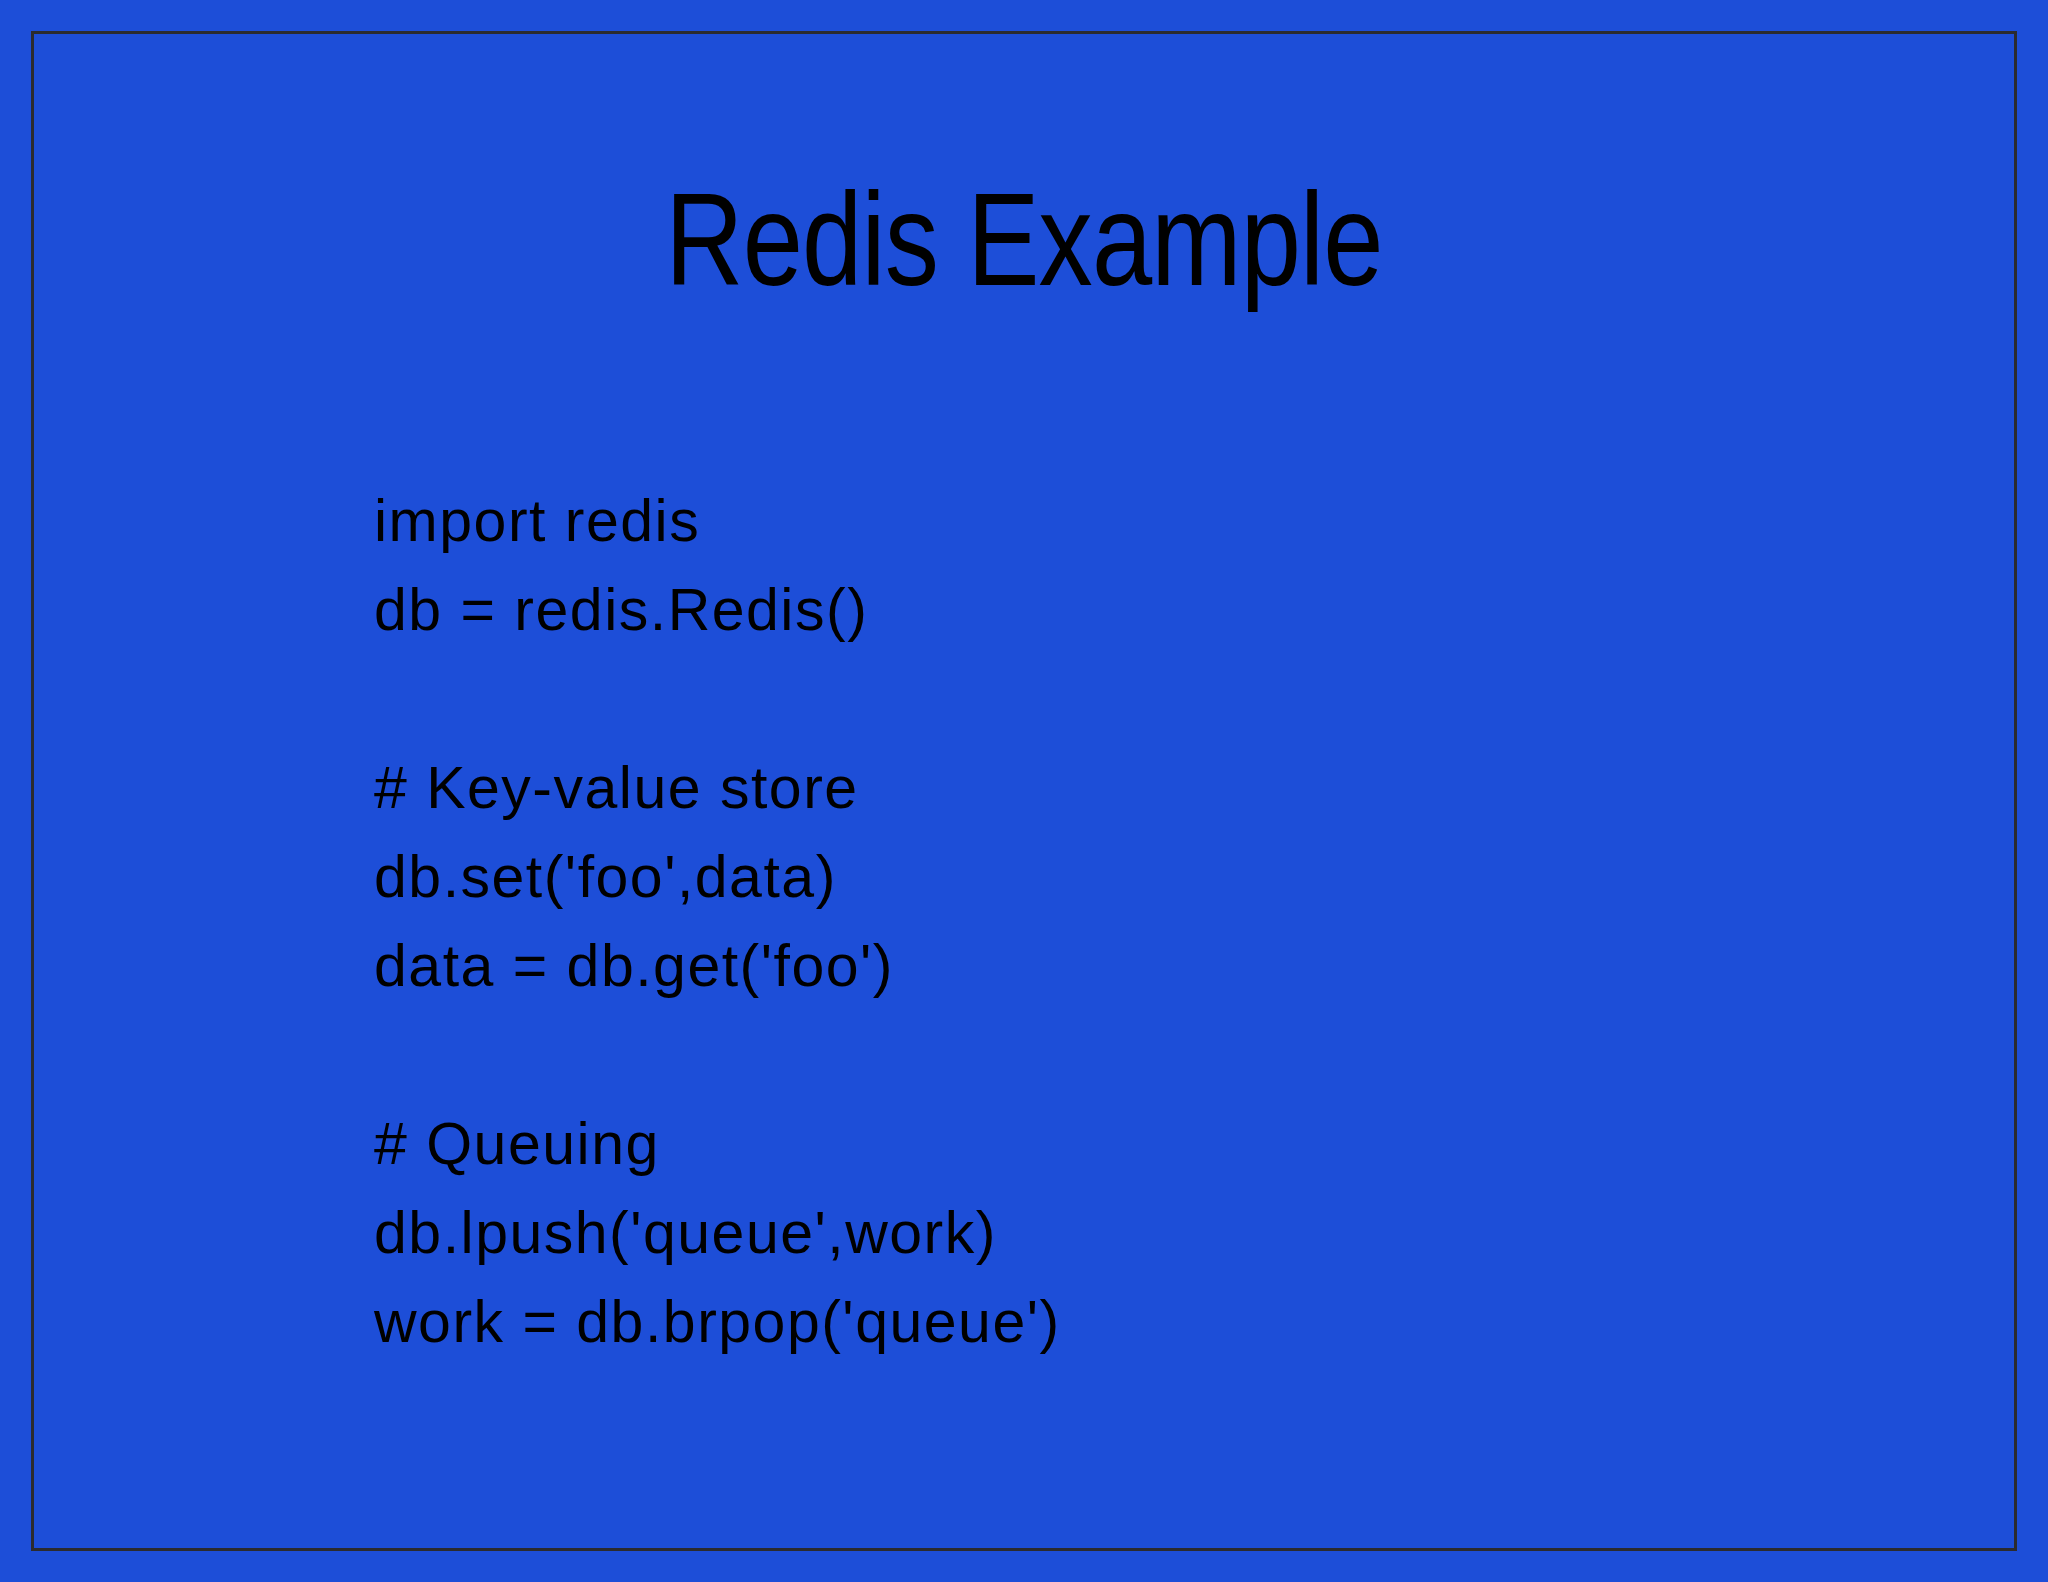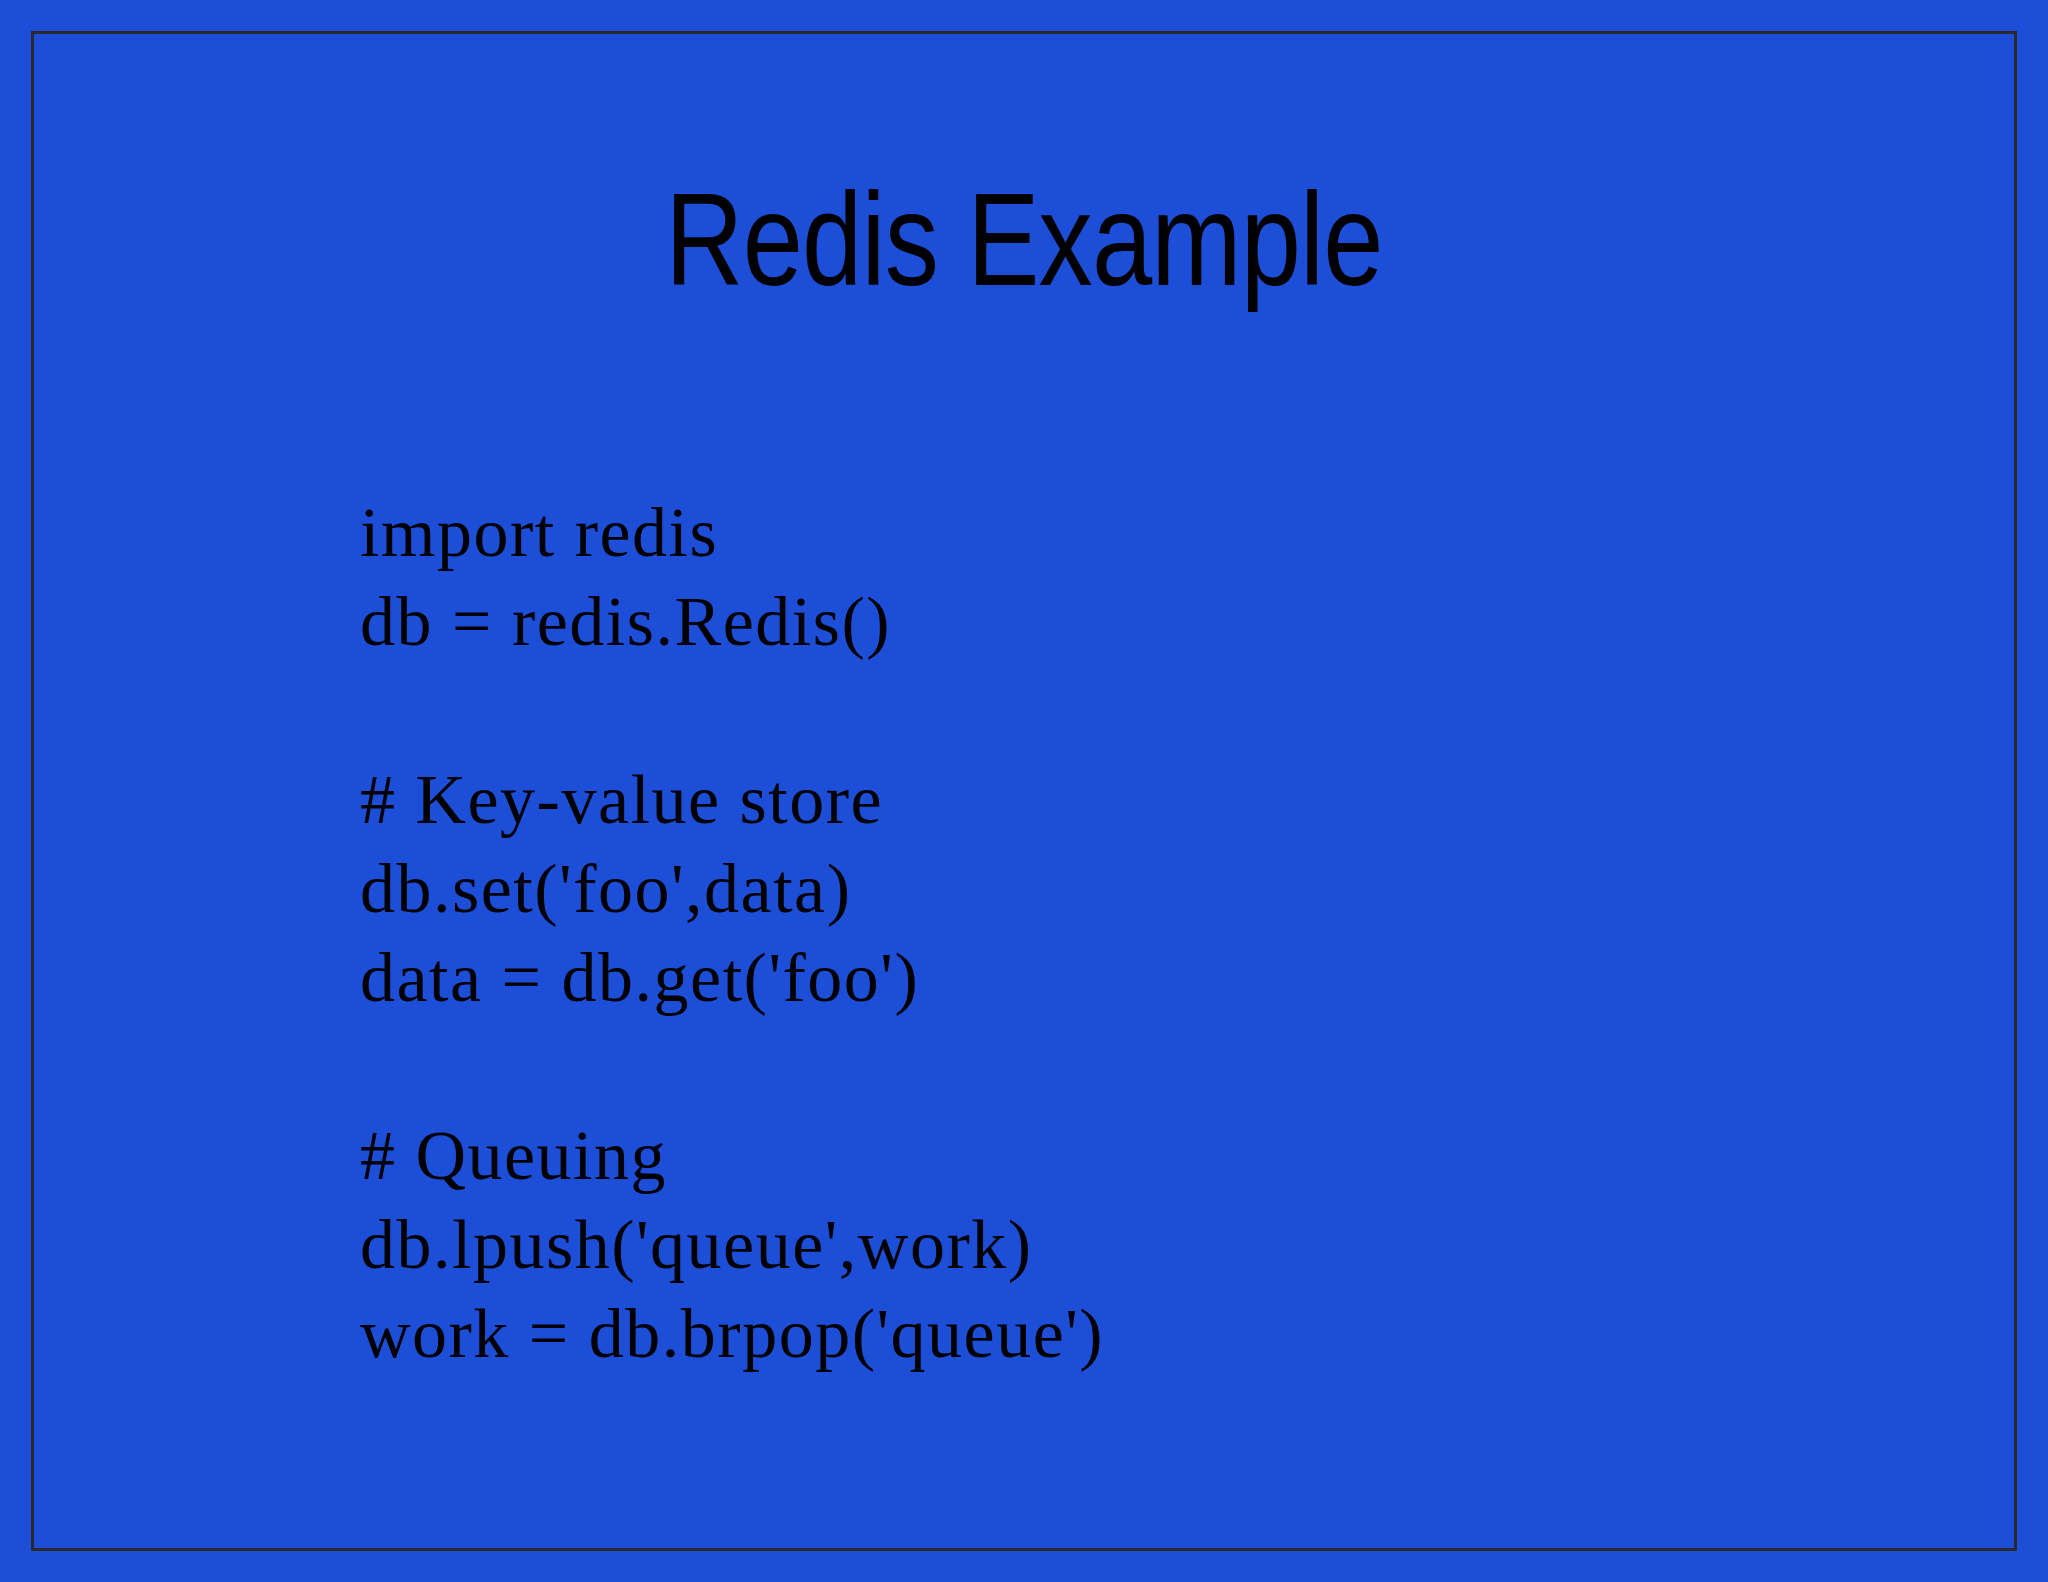--- a/index.html
+++ b/index.html
@@ -37,24 +37,24 @@
     line-height: 1.0;
     font-weight: 400;
     color: #000000;
     letter-spacing: -1px;
     transform: scaleX(0.82);
     transform-origin: center top;
     white-space: nowrap;
   }
   #code-block {
     position: absolute;
-    left: 360px;
+    left: 374px;
     top: 418px;
-    font-family: Liberation Serif, serif;
-    font-size: 70px;
+    font-family: Liberation Sans, sans-serif;
+    font-size: 59px;
     line-height: 89px;
     color: #000000;
     white-space: pre;
     letter-spacing: 1.5px;
   }
   .code-line {
     display: block;
     min-height: 89px;
   }
   .code-line.blank {

